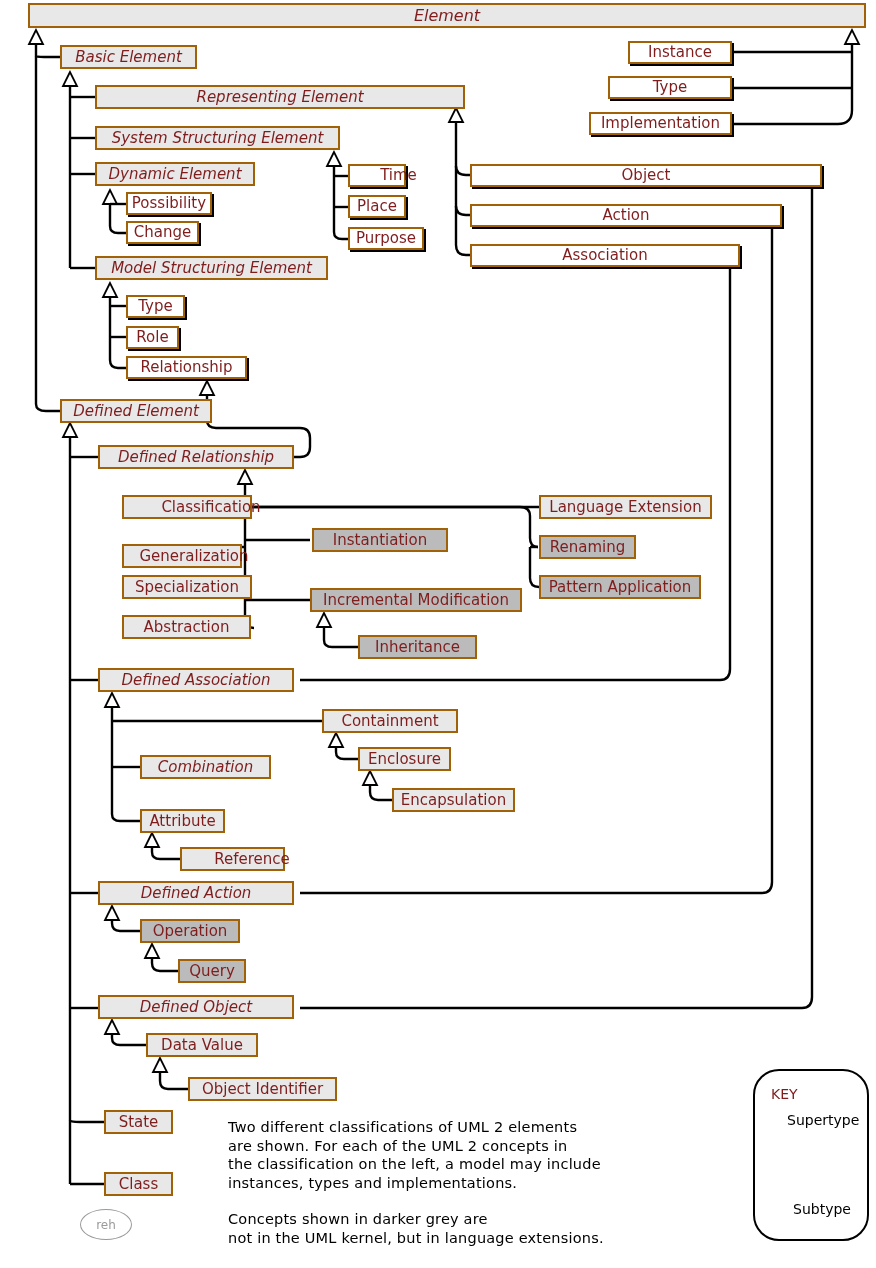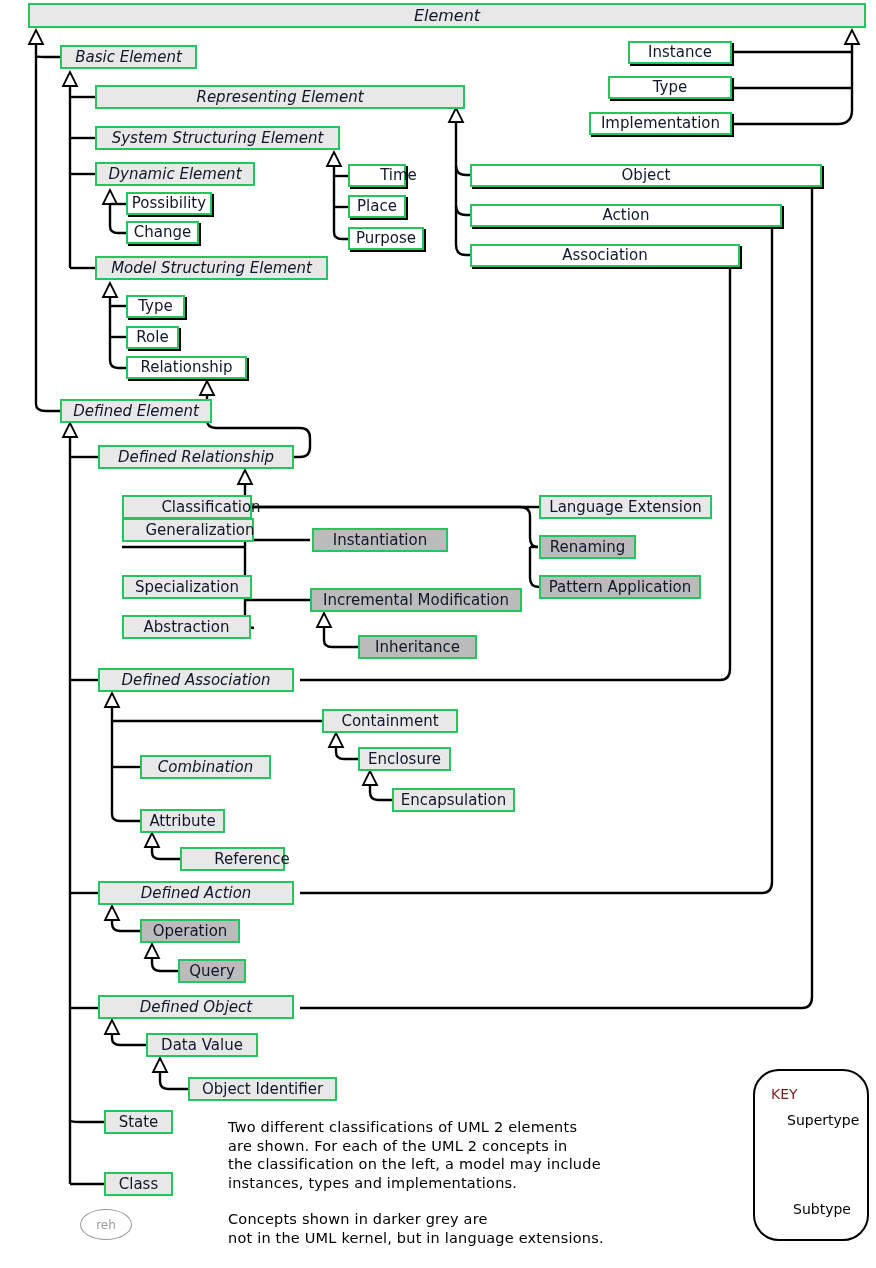--- a/index.html
+++ b/index.html
@@ -3,23 +3,23 @@
 <meta charset="utf-8">
 <title>UML 2 Element Classification Diagram</title>
 <style>
   html,body{margin:0;padding:0;background:#ffffff;}
   body{width:876px;height:1268px;position:relative;overflow:hidden;
        font-family:"DejaVu Sans","Liberation Sans",sans-serif;}
   #stage{position:absolute;left:0;top:0;width:876px;height:1268px;}
   #svg-layer{position:absolute;left:0;top:0;width:876px;height:1268px;}
 
   
-  .node{position:absolute;box-sizing:border-box;border:2px solid #22c55e;
+  .node{position:absolute;box-sizing:border-box;border:2px solid #a16207;
         display:flex;align-items:center;justify-content:center;
-        font-size:15px;line-height:1;color:#0f172a;white-space:nowrap;
+        font-size:15px;line-height:1;color:#7f1d1d;white-space:nowrap;
         letter-spacing:0px;}
   .fill-light{background:#e8e8e8;}
   .fill-dark{background:#bbbbbb;}
   .fill-white{background:#ffffff;}
   .abstract{font-style:italic;}
   .shadow{box-shadow:2px 2px 0 0 #000;}
 
   
   .note{position:absolute;font-family:"DejaVu Sans","Liberation Sans",sans-serif;
         font-size:14.5px;line-height:18.5px;color:#000;white-space:pre-line;
@@ -178,21 +178,21 @@
   <div class="node fill-white shadow" style="left:126px;top:326px;width:53px;height:23px;">Role</div>
 
   <div class="node fill-white shadow" style="left:126px;top:356px;width:121px;height:23px;">Relationship</div>
 
   <div class="node fill-light abstract" style="left:60px;top:399px;width:152px;height:24px;">Defined Element</div>
 
   <div class="node fill-light abstract" style="left:98px;top:445px;width:196px;height:24px;">Defined Relationship</div>
 
   <div class="node fill-light" style="left:122px;top:495px;width:130px;height:24px;padding-left:48px;">Classification</div>
 
-  <div class="node fill-light" style="left:122px;top:518px;width:132px;height:24px;padding-left:24px;">Generalization</div>
+  <div class="node fill-light" style="left:122px;top:544px;width:120px;height:24px;padding-left:24px;">Generalization</div>
 
   <div class="node fill-light" style="left:122px;top:575px;width:130px;height:24px;">Specialization</div>
 
   <div class="node fill-light" style="left:122px;top:615px;width:129px;height:24px;">Abstraction</div>
 
   <div class="node fill-dark" style="left:312px;top:528px;width:136px;height:24px;">Instantiation</div>
 
   <div class="node fill-dark" style="left:310px;top:588px;width:212px;height:24px;">Incremental Modification</div>
 
   <div class="node fill-dark" style="left:358px;top:635px;width:119px;height:24px;">Inheritance</div>

